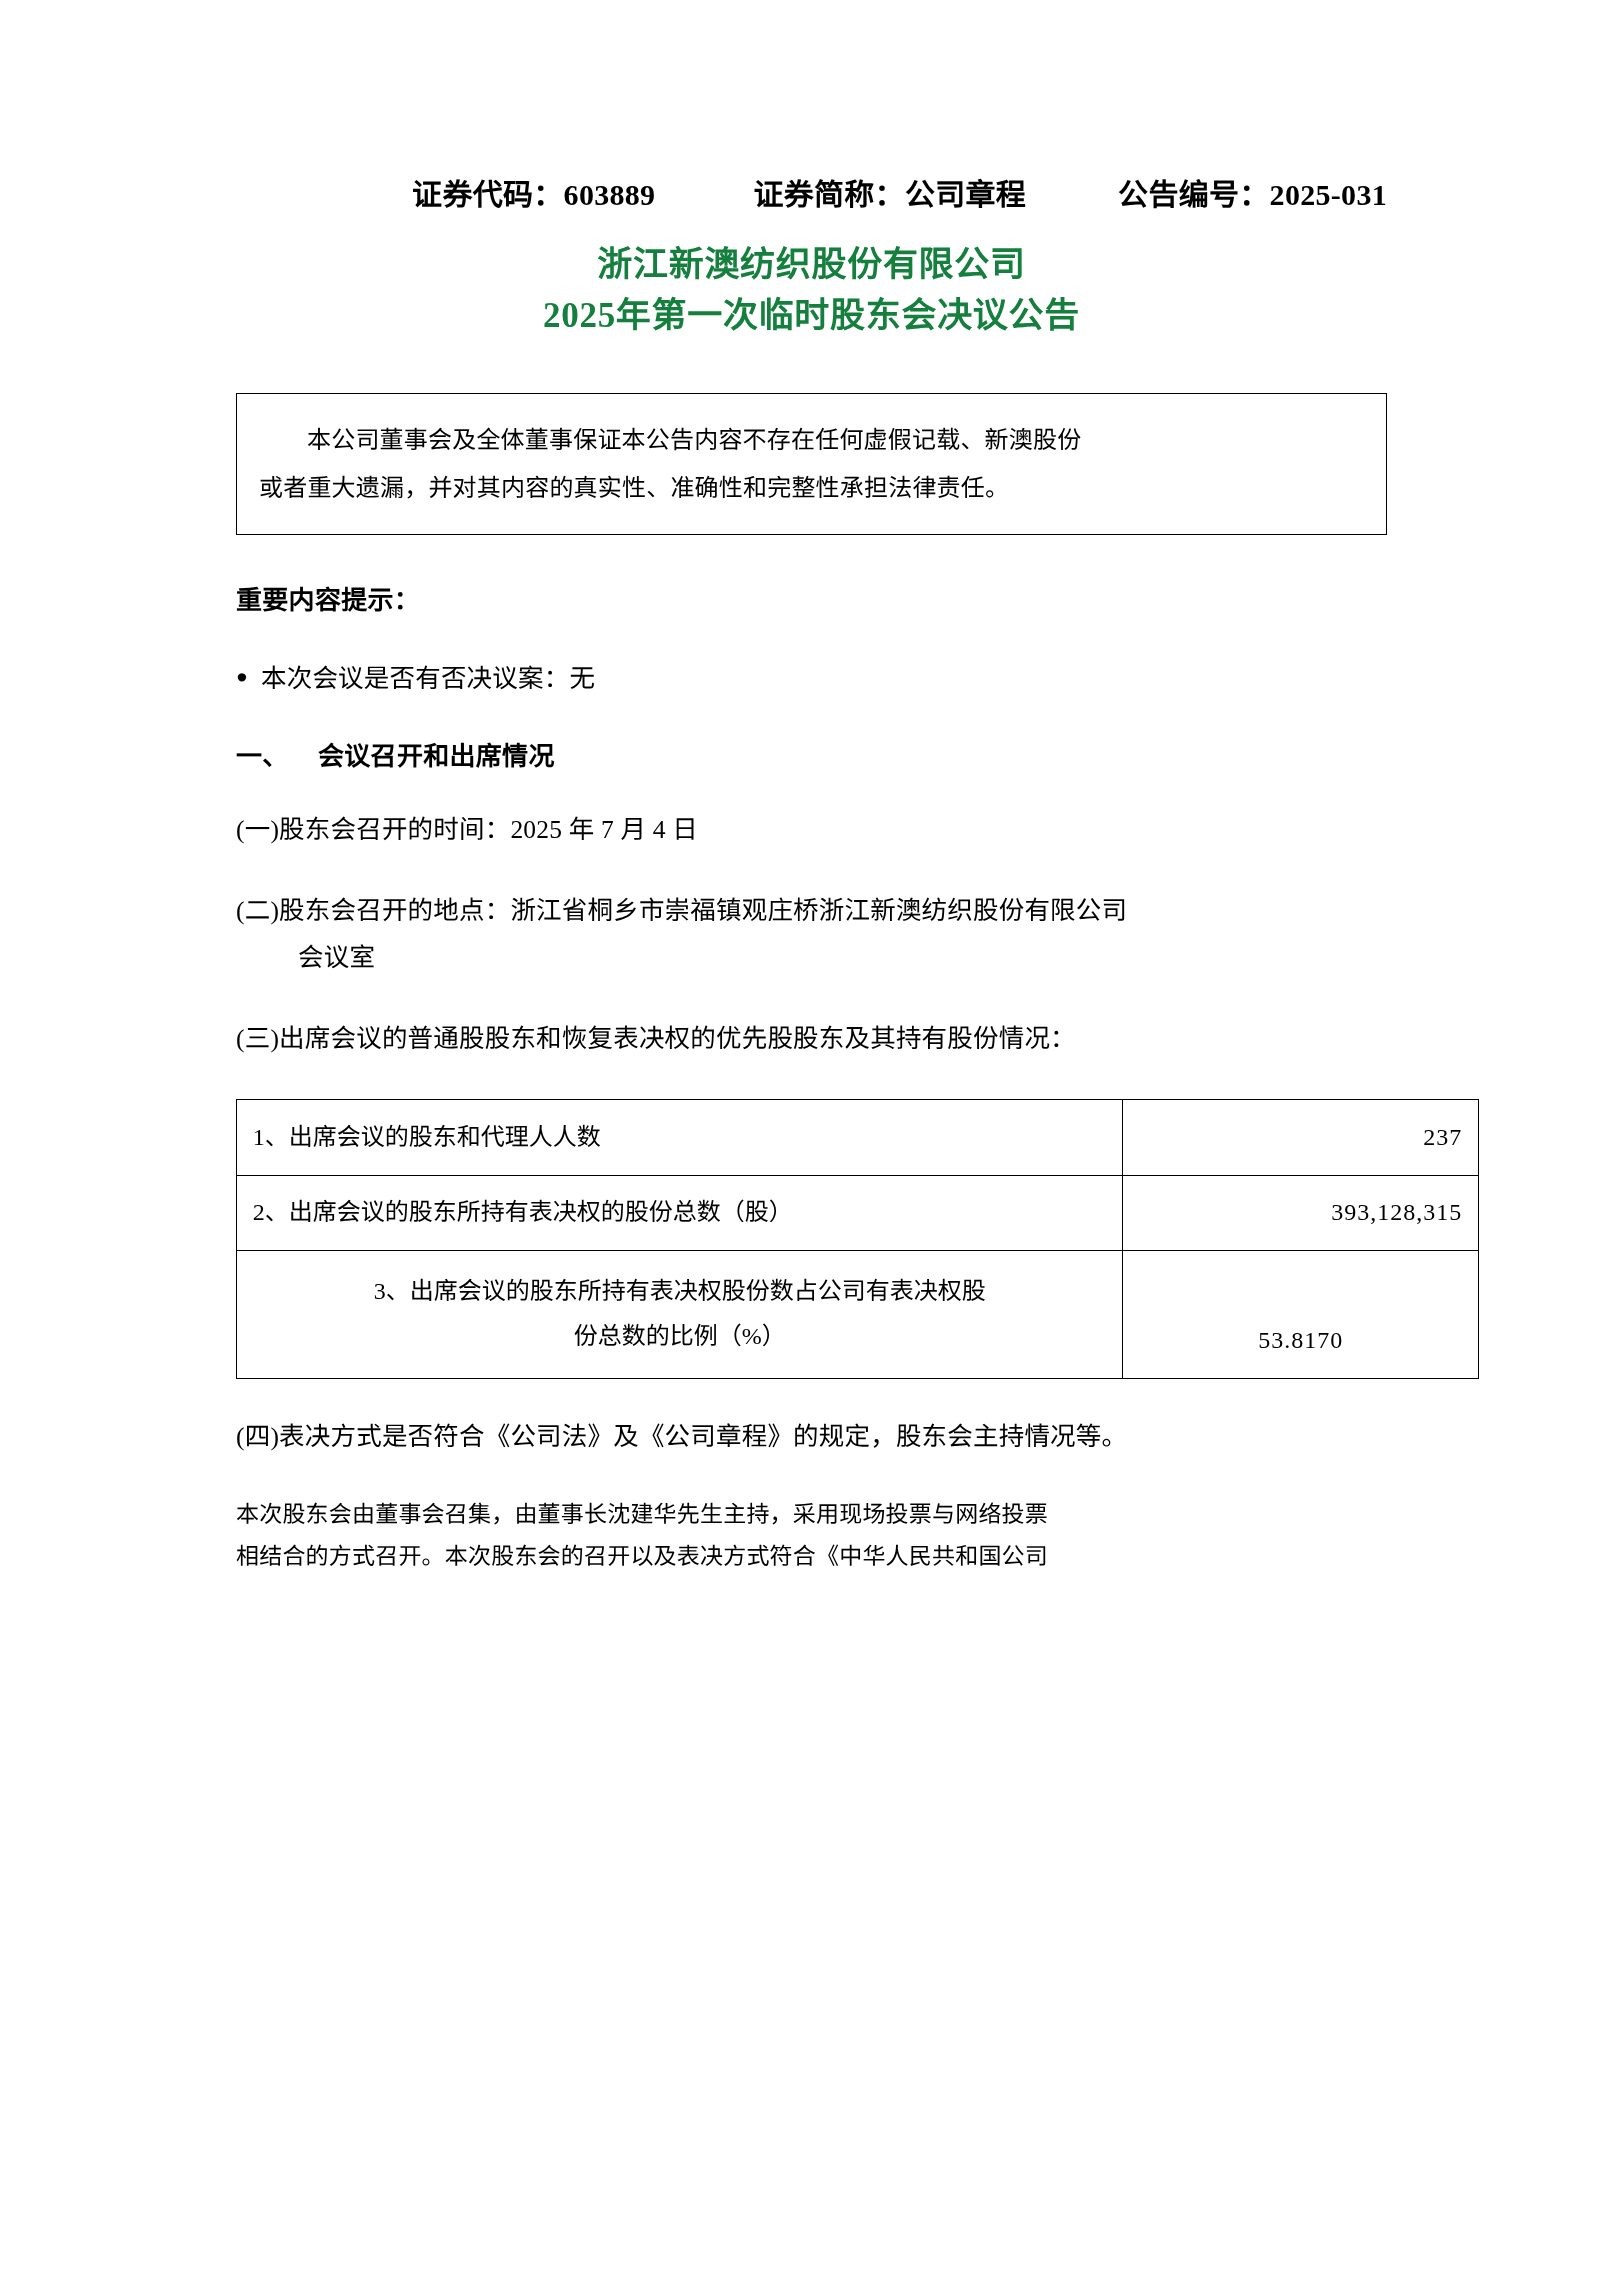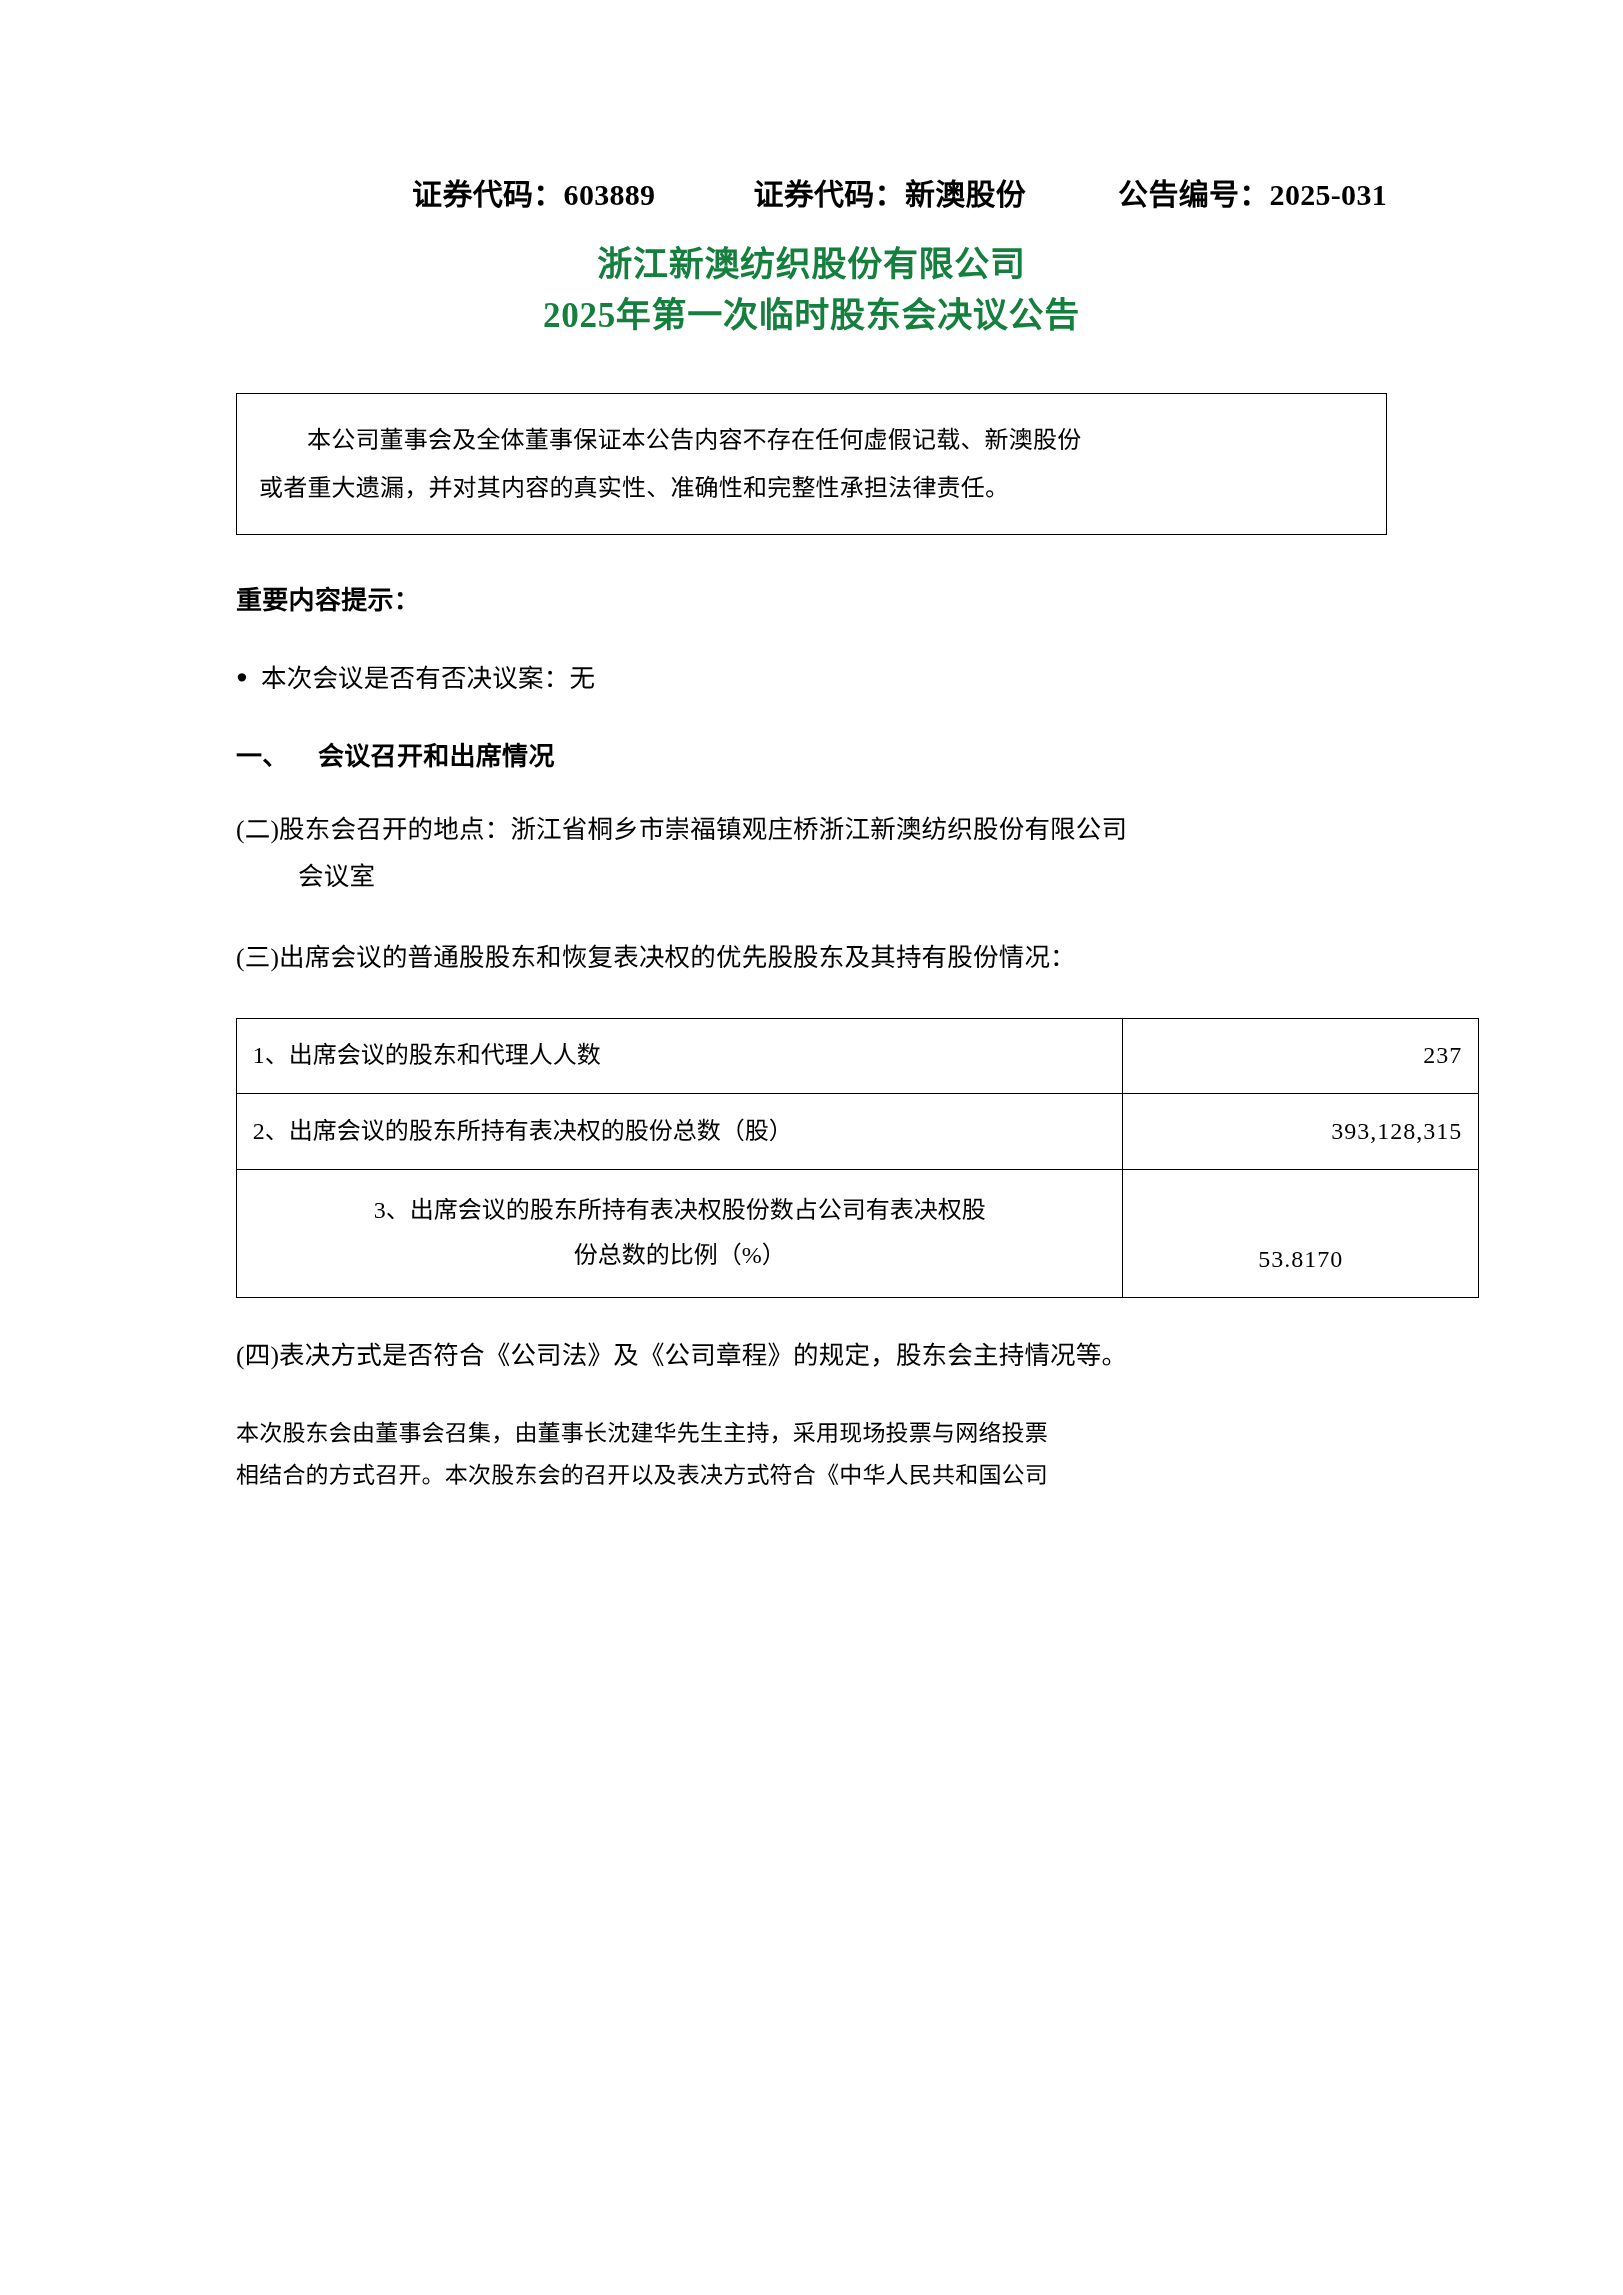--- a/index.html
+++ b/index.html
@@ -143,21 +143,21 @@
   }
   .para-tight .l2 { display: block; }
 </style>
 </head>
 <body>
 
 <div class="page">
 
   <div class="doc-header">
     <span class="seg-code">证券代码：603889</span>
-    <span class="seg-name">证券代码：新澳股份</span>
+    <span class="seg-name">证券简称：公司章程</span>
     <span class="seg-num">公告编号：2025-031</span>
   </div>
 
   <div class="title-block">
     <div class="title-line">浙江新澳纺织股份有限公司</div>
     <div class="title-line">2025年第一次临时股东会决议公告</div>
   </div>
 
   <div class="notice-box">
     <p>本公司董事会及全体董事保证本公告内容不存在任何虚假记载、新澳股份</p>
@@ -169,20 +169,21 @@
   <div class="bullet-row">
     <span class="bullet-dot">●</span>
     <span class="bullet-text">本次会议是否有否决议案：无</span>
   </div>
 
   <div class="numbered-heading">
     <span class="num">一、</span>
     <span>会议召开和出席情况</span>
   </div>
 
+  <div class="para">(一)股东会召开的时间：2025 年 7 月 4 日</div>
 
   <div class="para">
     <span>(二)股东会召开的地点：浙江省桐乡市崇福镇观庄桥浙江新澳纺织股份有限公司</span>
     <span class="hang2">会议室</span>
   </div>
 
   <div class="para">(三)出席会议的普通股股东和恢复表决权的优先股股东及其持有股份情况：</div>
 
   <table class="info-table">
     <tbody>

